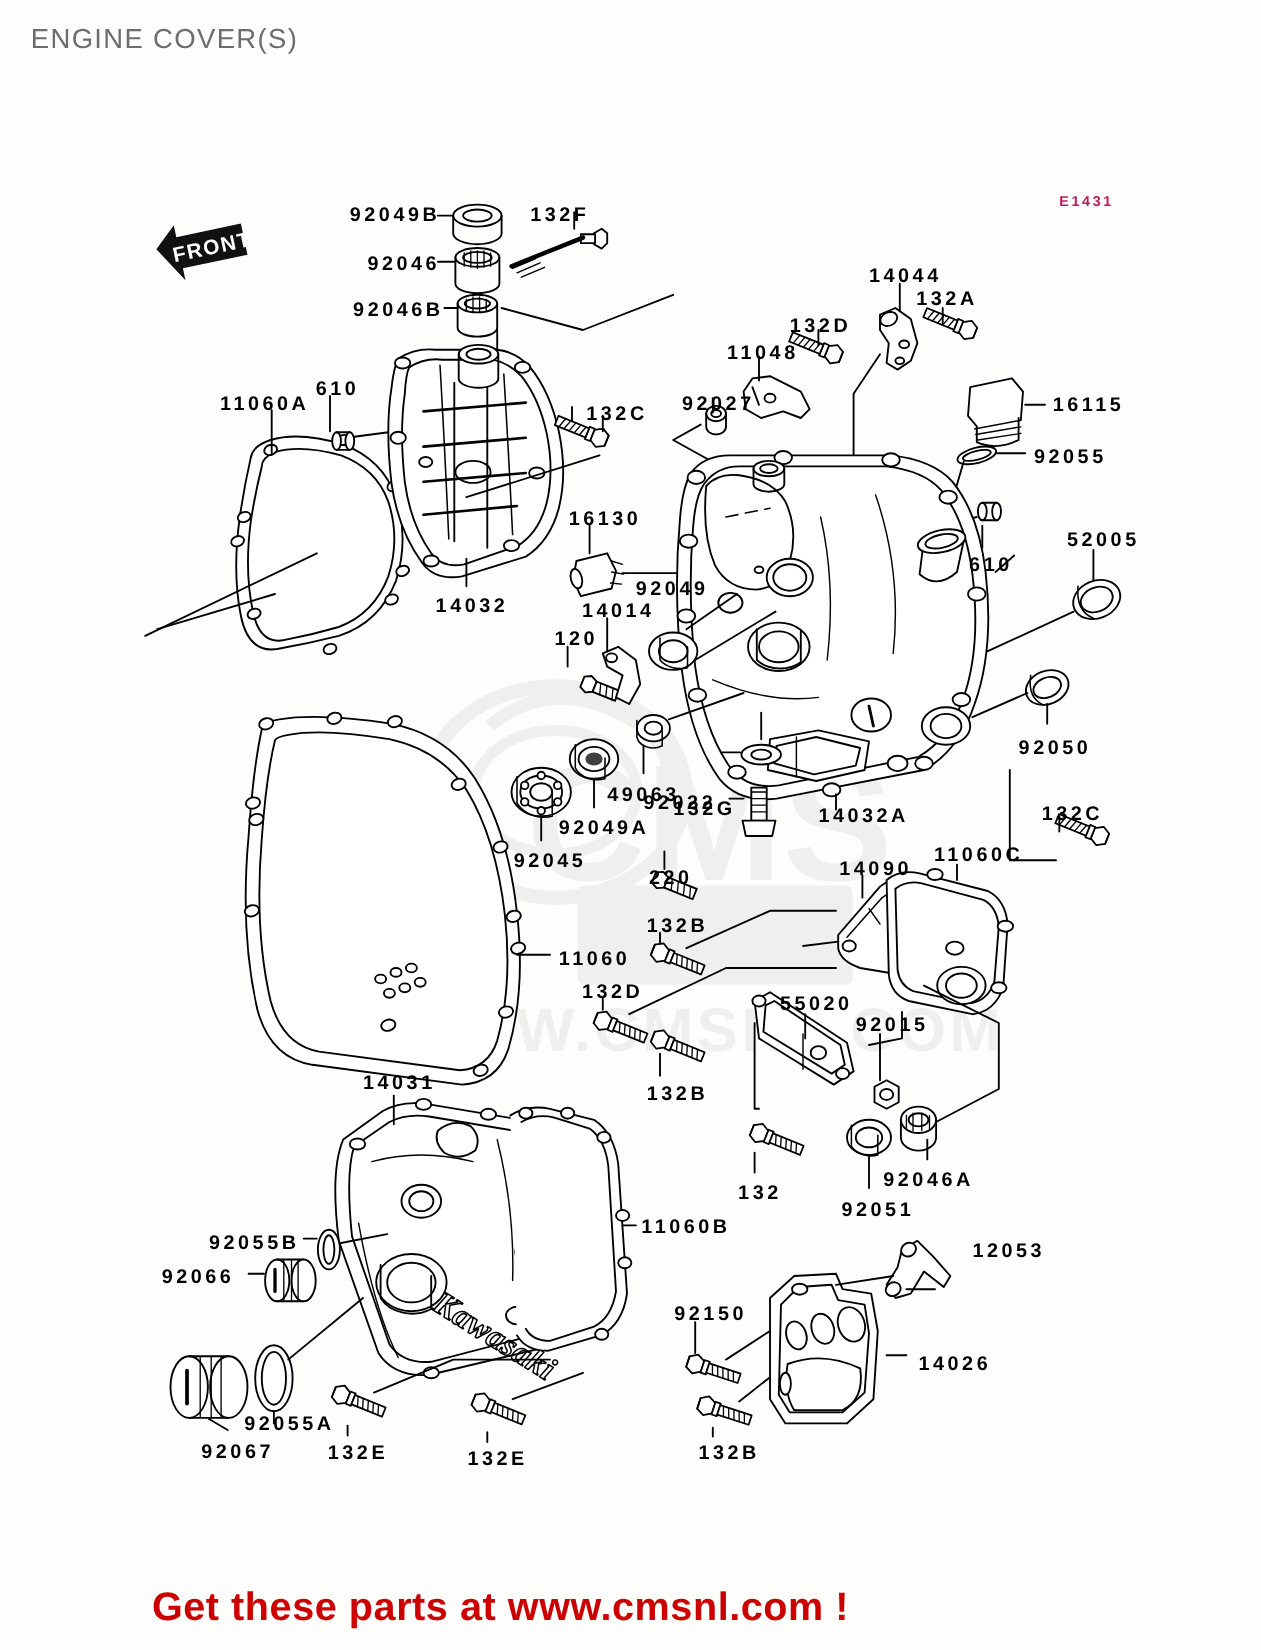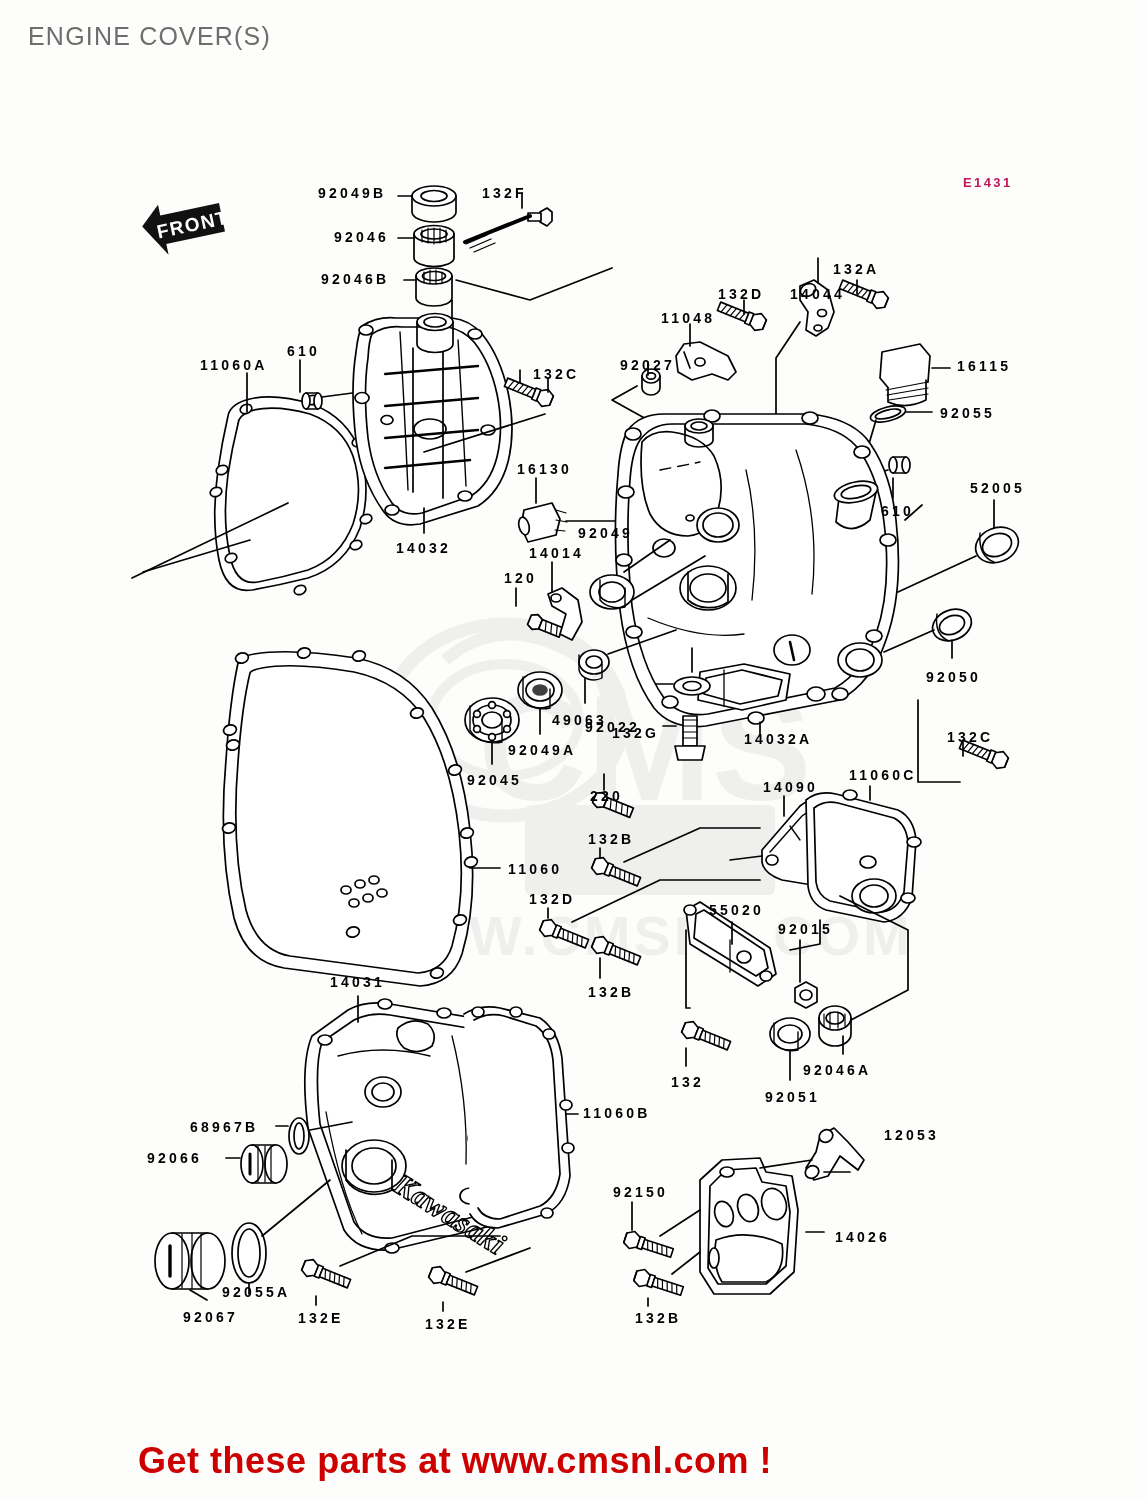--- a/index.html
+++ b/index.html
@@ -18,21 +18,21 @@
     font-size:13px;letter-spacing:2.4px;color:#be185d;font-weight:700;
   }
   #footer-caption{
     position:absolute;left:0;top:1440px;width:910px;text-align:center;
     font-size:36px;color:#cc0000;font-weight:700;letter-spacing:0.5px;
   }
   
   #drawing{position:absolute;left:0;top:0;width:1146px;height:1500px;}
   
   .lbl{
-    position:absolute;font-size:14px;color:#000;font-weight:700;
+    position:absolute;font-size:18px;color:#000;font-weight:700;
     letter-spacing:3.2px;white-space:nowrap;line-height:1;
   }
   
   #front-badge{position:absolute;left:140px;top:192px;width:88px;height:78px;}
   #watermark{position:absolute;left:355px;top:600px;width:560px;height:380px;
      opacity:.085;pointer-events:none;}
   .wm-text{font-family:"Liberation Sans",sans-serif;font-weight:700;fill:#6a6a6a;}
 </style>
 </head>
 <body>
@@ -637,21 +637,21 @@
   <path d="M648,1298 L648,1306"></path>
   <path d="M672,1274 L700,1252"></path>
 
   </g>
 </svg>
 
 <div id="labels-layer">
     <div class="lbl" style="left: 318px; top: 186px;">92049B</div>
     <div class="lbl" style="left: 482px; top: 186px;">132F</div>
     <div class="lbl" style="left: 334px; top: 230px;">92046</div>
-    <div class="lbl" style="left: 790px; top: 241px; margin-top: 46px;">14044</div>
+    <div class="lbl" style="left: 790px; top: 241px;">14044</div>
     <div class="lbl" style="left: 833px; top: 262px;">132A</div>
     <div class="lbl" style="left: 321px; top: 272px;">92046B</div>
     <div class="lbl" style="left: 718px; top: 287px;">132D</div>
     <div class="lbl" style="left: 661px; top: 311px;">11048</div>
     <div class="lbl" style="left: 620px; top: 358px;">92027</div>
     <div class="lbl" style="left: 287px; top: 344px;">610</div>
     <div class="lbl" style="left: 200px; top: 358px;">11060A</div>
     <div class="lbl" style="left: 957px; top: 359px;">16115</div>
     <div class="lbl" style="left: 533px; top: 367px;">132C</div>
     <div class="lbl" style="left: 940px; top: 406px;">92055</div>
@@ -677,21 +677,21 @@
     <div class="lbl" style="left: 508px; top: 862px;">11060</div>
     <div class="lbl" style="left: 529px; top: 892px;">132D</div>
     <div class="lbl" style="left: 709px; top: 903px;">55020</div>
     <div class="lbl" style="left: 778px; top: 922px;">92015</div>
     <div class="lbl" style="left: 588px; top: 985px;">132B</div>
     <div class="lbl" style="left: 330px; top: 975px;">14031</div>
     <div class="lbl" style="left: 671px; top: 1075px;">132</div>
     <div class="lbl" style="left: 803px; top: 1063px;">92046A</div>
     <div class="lbl" style="left: 765px; top: 1090px;">92051</div>
     <div class="lbl" style="left: 583px; top: 1106px;">11060B</div>
-    <div class="lbl" style="left: 190px; top: 1120px;">68967B</div>
+    <div class="lbl" style="left: 190px; top: 1120px;">92055B</div>
     <div class="lbl" style="left: 147px; top: 1151px;">92066</div>
     <div class="lbl" style="left: 860px; top: 1128px; margin-left: 24px;">12053</div>
     <div class="lbl" style="left: 613px; top: 1185px;">92150</div>
     <div class="lbl" style="left: 835px; top: 1230px;">14026</div>
     <div class="lbl" style="left: 222px; top: 1285px;">92055A</div>
     <div class="lbl" style="left: 183px; top: 1310px;">92067</div>
     <div class="lbl" style="left: 298px; top: 1311px;">132E</div>
     <div class="lbl" style="left: 425px; top: 1317px;">132E</div>
     <div class="lbl" style="left: 635px; top: 1311px;">132B</div>
   </div>

